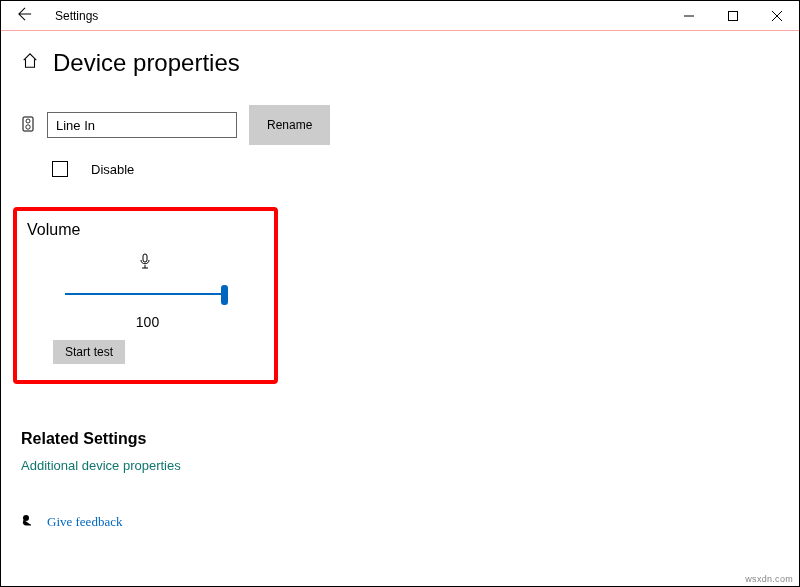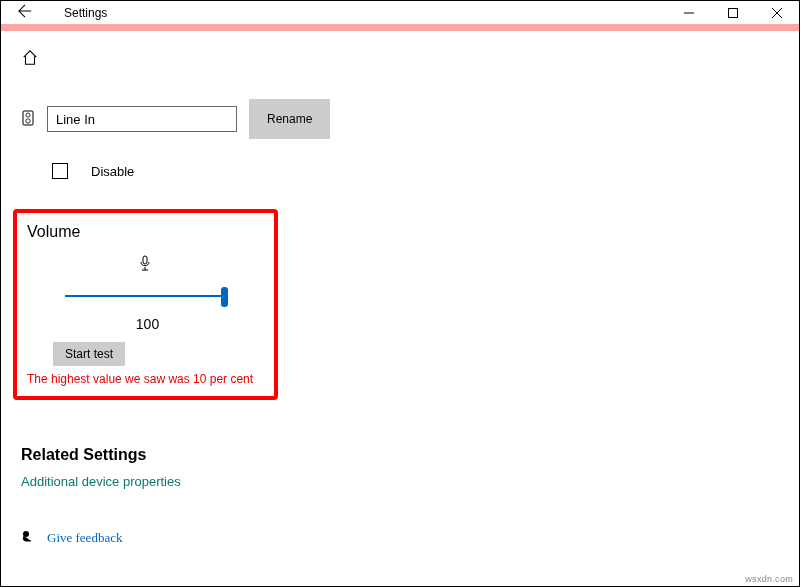--- a/index.html
+++ b/index.html
@@ -11,22 +11,21 @@
       border: 1px solid #000;
       position: relative;
       font-size: 13px;
       color: #000;
     }
     .titlebar {
       display: flex;
       align-items: center;
       height: 30px;
       padding: 0 0 0 4px;
-      border-bottom: 7px solid #fca5a5;
-      gap: 9px;
+      border-bottom: 1px solid #fca5a5;
     }
     .back-btn {
       width: 40px;
       text-align: center;
       font-size: 14px;
       cursor: pointer;
     }
     .title {
       font-size: 12px;
       margin-left: 10px;
@@ -57,21 +56,21 @@
       font-size: 16px;
     }
     .page-title {
       font-size: 24px;
       font-weight: 400;
     }
     .device-row {
       display: flex;
       align-items: center;
       gap: 12px;
-      margin-bottom: 24px;
+      margin-bottom: 16px;
     }
     .icon-box {
       width: 14px;
       height: 18px;
       display: flex;
       align-items: center;
       justify-content: center;
     }
     .text-input {
       border: 1px solid #666;
@@ -223,20 +222,21 @@
 </div>
 
 <div class="content">
 
   <div class="heading">
     <span class="home-icon">
       <svg width="18" height="18" viewBox="0 0 20 20">
           <path d="M3 9 L10 2 L17 9 M5 8 V17 H15 V8" stroke="#000" fill="none" stroke-width="1.2"></path>
         </svg>
     </span>
+    <h1 class="page-title">Device properties</h1>
   </div>
 
   <div class="device-row">
     <span class="icon-box">
       <svg width="14" height="18" viewBox="0 0 14 18">
           <rect x="2" y="1" width="10" height="14" rx="1" stroke="#000" fill="none" stroke-width="1"></rect>
           <circle cx="7" cy="5" r="2" stroke="#000" fill="none" stroke-width="0.8"></circle>
           <circle cx="7" cy="11" r="2.2" stroke="#000" fill="none" stroke-width="0.8"></circle>
         </svg>
     </span>
@@ -258,21 +258,20 @@
             <path d="M3 7 C3 12 11 12 11 7 M7 12 V15 M4 15 H10" stroke="#000" fill="none" stroke-width="1"></path>
           </svg>
       </span>
       <div class="slider">
         <div class="slider-track"></div>
         <div class="slider-thumb"></div>
       </div>
       <span class="slider-value">100</span>
     </div>
     <button class="test-btn">Start test</button>
-    <div class="red-text">The highest value we saw was 10 per cent</div>
   </div>
 
   <div class="related-title">Related Settings</div>
   <a class="link">Additional device properties</a>
 
   <div class="feedback-row">
     <span class="fb-icon">
       <svg width="14" height="14" viewBox="0 0 14 14">
           <circle cx="5" cy="5" r="3" stroke="#000" fill="#000" stroke-width="0"></circle>
           <path d="M3 7 Q1 12 5 12 L10 12" stroke="#000" fill="#000" stroke-width="1"></path>

